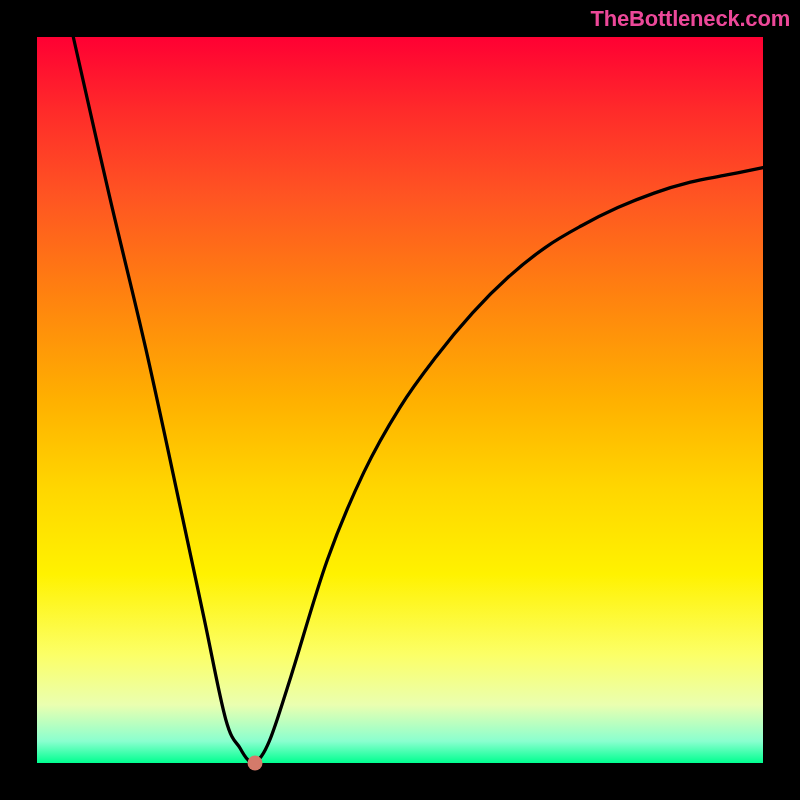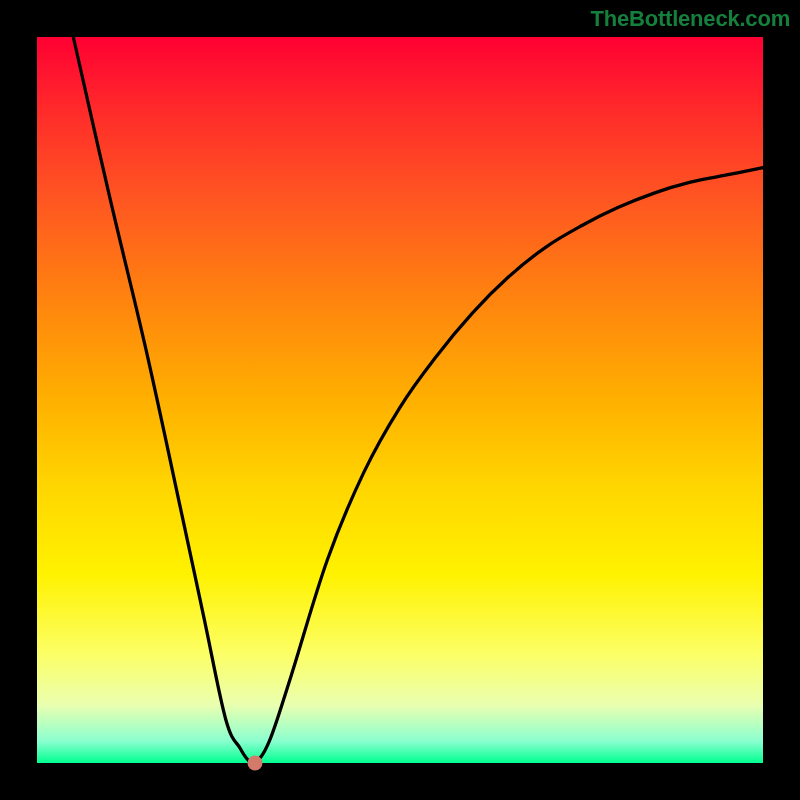--- a/index.html
+++ b/index.html
@@ -7,21 +7,21 @@
   .frame {
     width: 800px;
     height: 800px;
     background: #000;
     position: relative;
   }
   .attribution {
     position: absolute;
     top: 6px;
     right: 10px;
-    color: #15803d;
+    color: #ec4899;
     font-family: Arial, Helvetica, sans-serif;
     font-size: 22px;
     font-weight: 600;
     letter-spacing: -0.2px;
   }
   .plot-area {
     position: absolute;
     left: 37px;
     top: 37px;
     width: 726px;

